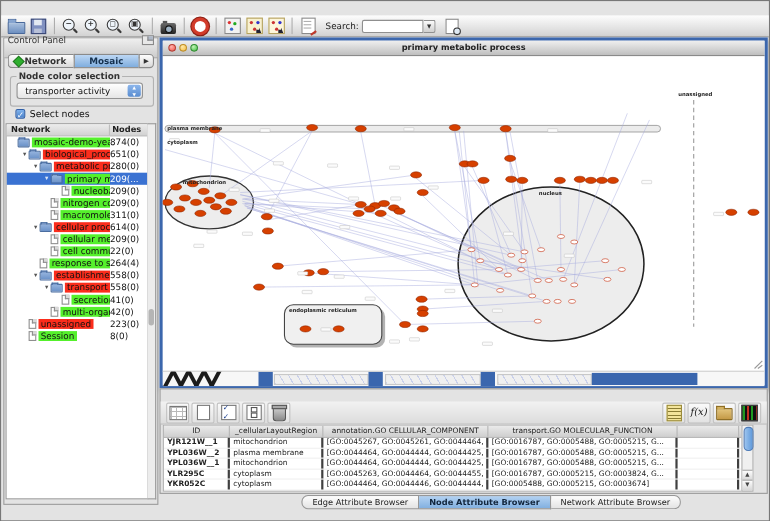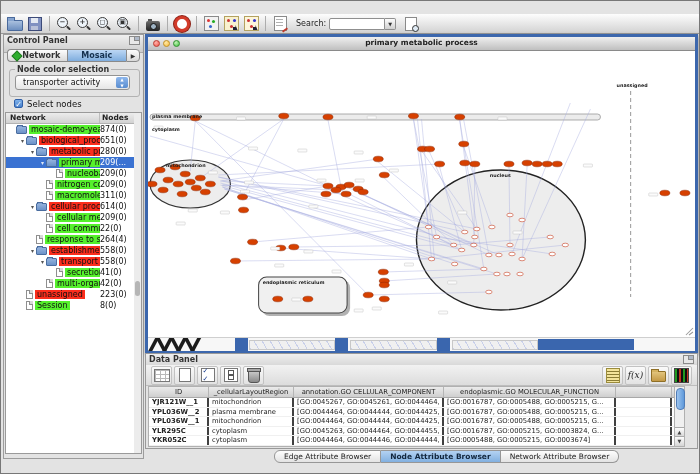--- a/index.html
+++ b/index.html
@@ -48,21 +48,21 @@
   .i-net.alt{background:#fdf6db;}
   .i-form{width:11px;height:13px;background:#fff;border:1px solid #8a8a8a;position:relative;}
   .i-form::before{content:"";position:absolute;left:1px;top:2px;width:7px;height:1px;background:#b0b0b0;box-shadow:0 3px 0 #b0b0b0,0 6px 0 #b0b0b0;}
   .i-form::after{content:"";position:absolute;right:-2px;bottom:-1px;width:6px;height:2px;background:#c0392b;transform:rotate(-35deg);}
   .i-pagemag{width:10px;height:12px;background:#fff;border:1px solid #8a8a8a;position:relative;}
   .i-pagemag::after{content:"";position:absolute;right:-3px;bottom:-2px;width:5px;height:5px;border:1.4px solid #333;border-radius:50%;background:#dfeaf4;}
   
   .control-panel{position:absolute;left:2px;top:33px;width:141px;height:425px;background:#e3e3e3;
     border:1px solid #9c9c9c;box-sizing:border-box;}
   .panel-title{height:12px;background:linear-gradient(#efefef,#cdcdcd);border-bottom:1px solid #ababab;
-    font-size:8px;font-weight:bold;color:#333;padding:1px 3px 16px;display:flex;align-items:flex-start;box-sizing:border-box;}
+    font-size:8px;font-weight:normal;color:#333;padding:1px 3px 16px;display:flex;align-items:center;box-sizing:border-box;}
   .float-icon{margin-left:auto;width:9px;height:7px;border:1px solid #8a8a8a;background:#e8e8e8;position:relative;}
   .float-icon::before{content:"";position:absolute;right:0;top:0;width:4px;height:3px;background:#aeb8c8;border-left:1px solid #8a8a8a;border-bottom:1px solid #8a8a8a;}
   .cp-tabs{position:absolute;left:3px;top:14px;right:3px;height:14px;display:flex;}
   .cp-tab{flex:1;height:13px;line-height:12px;text-align:center;font-size:8px;font-weight:bold;color:#333;
     background:linear-gradient(#fdfdfd,#d9d9d9);border:1px solid #8a8a8a;border-right:none;box-sizing:border-box;
     display:flex;align-items:center;justify-content:center;gap:2px;}
   .cp-tab:first-child{border-radius:4px 0 0 4px;}
   .cp-tab.selected{background:linear-gradient(#bcd7f4,#7fadde);color:#15314f;}
   .cp-tab-arrow{width:14px;height:13px;box-sizing:border-box;border:1px solid #8a8a8a;border-radius:0 4px 4px 0;
     background:linear-gradient(#fdfdfd,#d9d9d9);font-size:6px;line-height:12px;text-align:center;color:#333;}
@@ -606,24 +606,20 @@
       <span class="strip-thumb" style="left:202px;width:85px;"></span>
       <span class="strip-thumb" style="left:304px;width:84px;"></span>
       <span class="strip-sq" style="left:87px;"></span>
       <span class="strip-sq" style="left:187px;"></span>
       <span class="strip-sq" style="left:289px;"></span>
       <span class="strip-bar"></span>
     </div>
   </div>
 
   <div class="data-panel">
-    <div class="panel-title">
-      <span>Data Panel</span>
-      <span class="float-icon"></span>
-    </div>
     <div class="dp-toolbar">
       <span id="dp-left" style="display:inline-flex;">
           <span class="dbtn">
             <span class="di-grid"></span>
           </span>
           <span class="dbtn">
             <span class="di-new"></span>
           </span>
           <span class="dbtn">
             <span class="di-check"></span>
@@ -649,21 +645,21 @@
           <span class="dbtn">
             <span class="di-matrix"></span>
           </span>
         </span>
     </div>
     <div class="dp-table">
       <div class="dp-header" id="dp-header">
           <div style="width: 60px;">ID</div>
           <div style="width: 85px;">_cellularLayoutRegion</div>
           <div style="width: 150px;">annotation.GO CELLULAR_COMPONENT</div>
-          <div style="width: 172px;">endoplasmic.GO MOLECULAR_FUNCTION</div>
+          <div style="width: 172px;">transport.GO MOLECULAR_FUNCTION</div>
           <div style="width: 56px;"></div>
         </div>
       <div id="dp-rows">
           <div class="dp-row">
             <div class="c-id" style="width: 60px;">YJR121W__1</div>
             <div style="width: 85px;">mitochondrion</div>
             <div style="width: 150px;">[GO:0045267, GO:0045261, GO:0044464, G...</div>
             <div style="width: 172px;">[GO:0016787, GO:0005488, GO:0005215, G...</div>
             <div style="width: 56px;"></div>
           </div>

